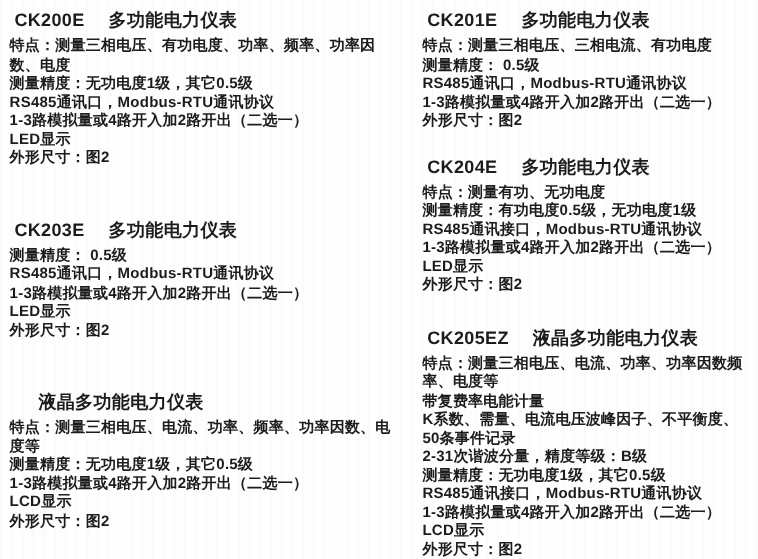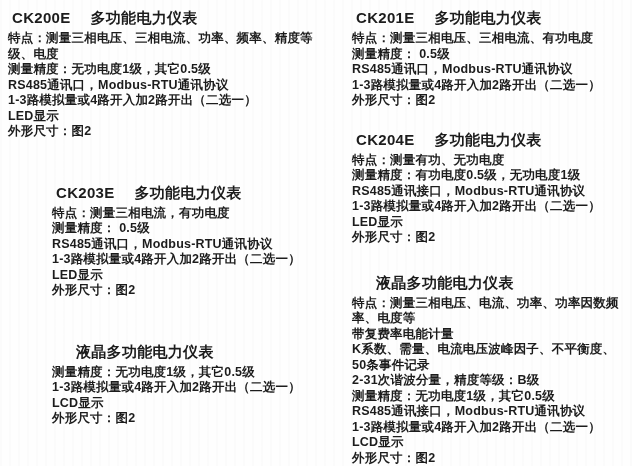--- a/index.html
+++ b/index.html
@@ -39,61 +39,61 @@
   .model { font-family: "Liberation Sans", sans-serif; }
   .product-title { margin-left: 20px; }
   .spec-line {
     font-size: 12.5px;
     font-weight: 700;
     line-height: 15.5px;
     letter-spacing: 0.2px;
     word-break: break-all;
   }
   
-  .col-left  .product-block + .product-block { margin-top: 43px; margin-left: 44px; }
+  .col-left  .product-block + .product-block { margin-top: 43px; }
   .col-right .product-block + .product-block { margin-top: 21px; }
   .col-right .product-block.third { margin-top: 27px; }
 </style>
 </head>
 <body>
 
 <div class="page">
 
   <div class="col col-left">
 
     <div class="product-block">
       <div class="block-heading">
         <span class="model">CK200E</span>
         <span class="product-title">多功能电力仪表</span>
       </div>
-      <div class="spec-line">特点：测量三相电压、三相电流、功率、频率、精度等级、电度</div>
+      <div class="spec-line">特点：测量三相电压、有功电度、功率、频率、功率因数、电度</div>
       <div class="spec-line">测量精度：无功电度1级，其它0.5级</div>
       <div class="spec-line">RS485通讯口，Modbus-RTU通讯协议</div>
       <div class="spec-line">1-3路模拟量或4路开入加2路开出（二选一）</div>
       <div class="spec-line">LED显示</div>
       <div class="spec-line">外形尺寸：图2</div>
     </div>
 
     <div class="product-block">
       <div class="block-heading">
         <span class="model">CK203E</span>
         <span class="product-title">多功能电力仪表</span>
       </div>
-      <div class="spec-line">特点：测量三相电流，有功电度</div>
       <div class="spec-line">测量精度： 0.5级</div>
       <div class="spec-line">RS485通讯口，Modbus-RTU通讯协议</div>
       <div class="spec-line">1-3路模拟量或4路开入加2路开出（二选一）</div>
       <div class="spec-line">LED显示</div>
       <div class="spec-line">外形尺寸：图2</div>
     </div>
 
     <div class="product-block">
       <div class="block-heading">
         <span class="product-title">液晶多功能电力仪表</span>
       </div>
+      <div class="spec-line">特点：测量三相电压、电流、功率、频率、功率因数、电度等</div>
       <div class="spec-line">测量精度：无功电度1级，其它0.5级</div>
       <div class="spec-line">1-3路模拟量或4路开入加2路开出（二选一）</div>
       <div class="spec-line">LCD显示</div>
       <div class="spec-line">外形尺寸：图2</div>
     </div>
 
   </div>
 
   <div class="col col-right">
 
@@ -117,20 +117,21 @@
       <div class="spec-line">特点：测量有功、无功电度</div>
       <div class="spec-line">测量精度：有功电度0.5级，无功电度1级</div>
       <div class="spec-line">RS485通讯接口，Modbus-RTU通讯协议</div>
       <div class="spec-line">1-3路模拟量或4路开入加2路开出（二选一）</div>
       <div class="spec-line">LED显示</div>
       <div class="spec-line">外形尺寸：图2</div>
     </div>
 
     <div class="product-block third">
       <div class="block-heading">
+        <span class="model">CK205EZ</span>
         <span class="product-title">液晶多功能电力仪表</span>
       </div>
       <div class="spec-line">特点：测量三相电压、电流、功率、功率因数频率、电度等</div>
       <div class="spec-line">带复费率电能计量</div>
       <div class="spec-line">K系数、需量、电流电压波峰因子、不平衡度、</div>
       <div class="spec-line">50条事件记录</div>
       <div class="spec-line">2-31次谐波分量，精度等级：B级</div>
       <div class="spec-line">测量精度：无功电度1级，其它0.5级</div>
       <div class="spec-line">RS485通讯接口，Modbus-RTU通讯协议</div>
       <div class="spec-line">1-3路模拟量或4路开入加2路开出（二选一）</div>

